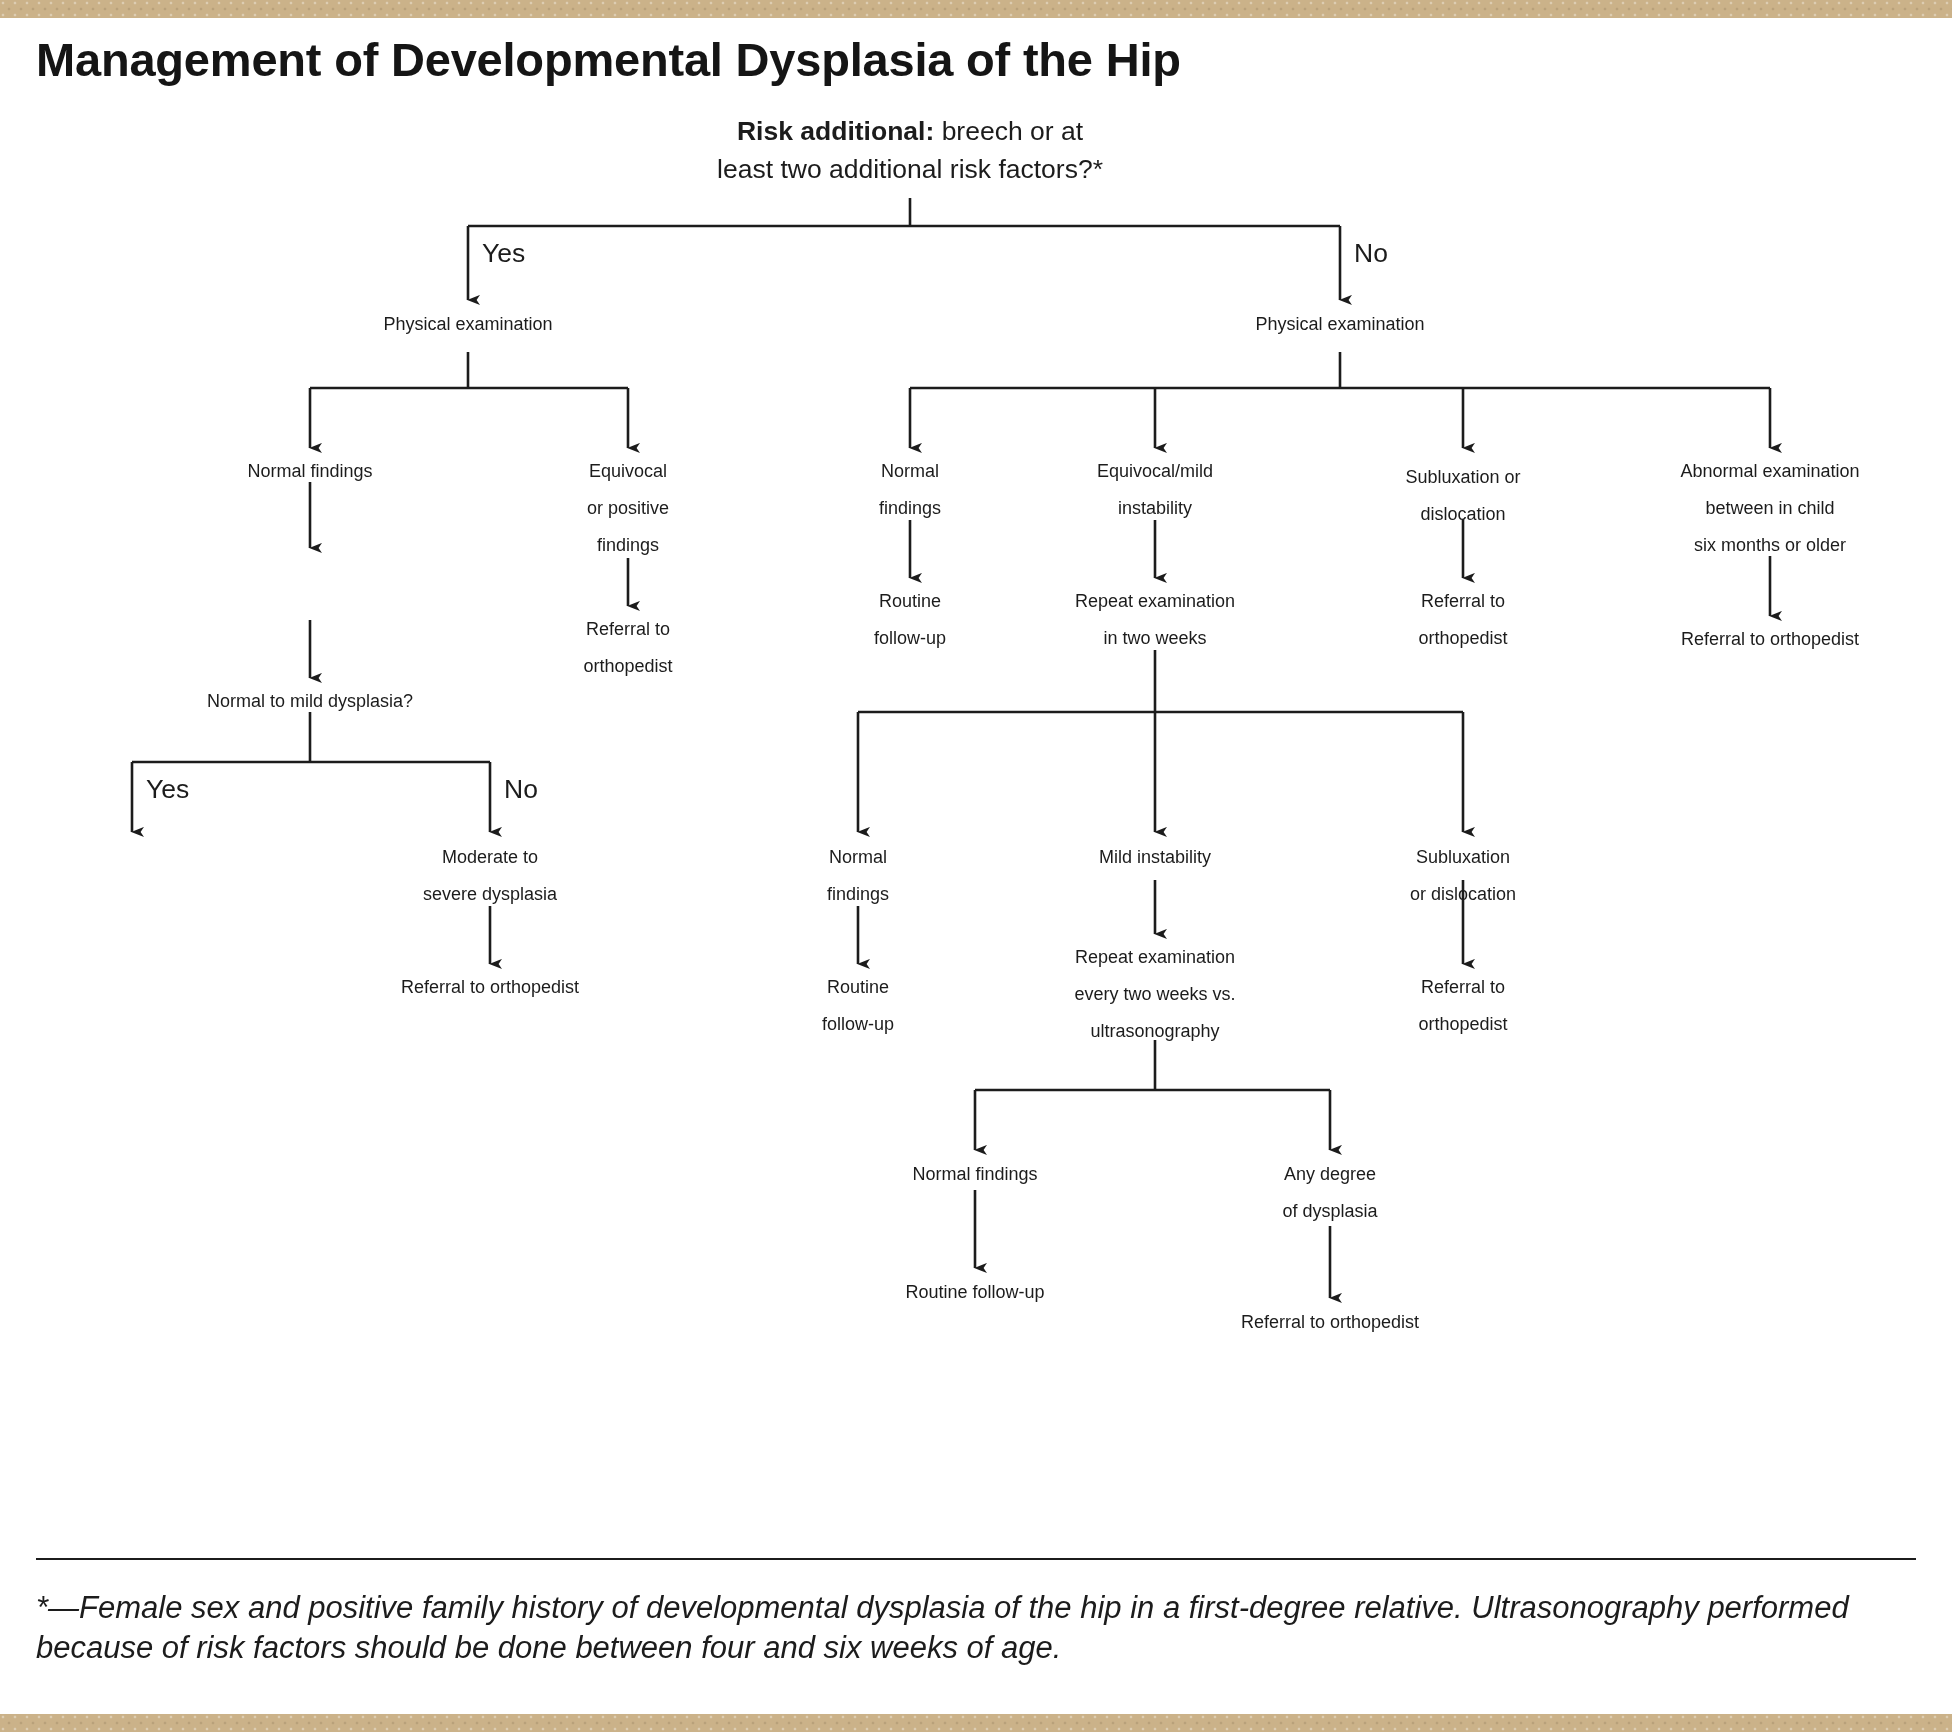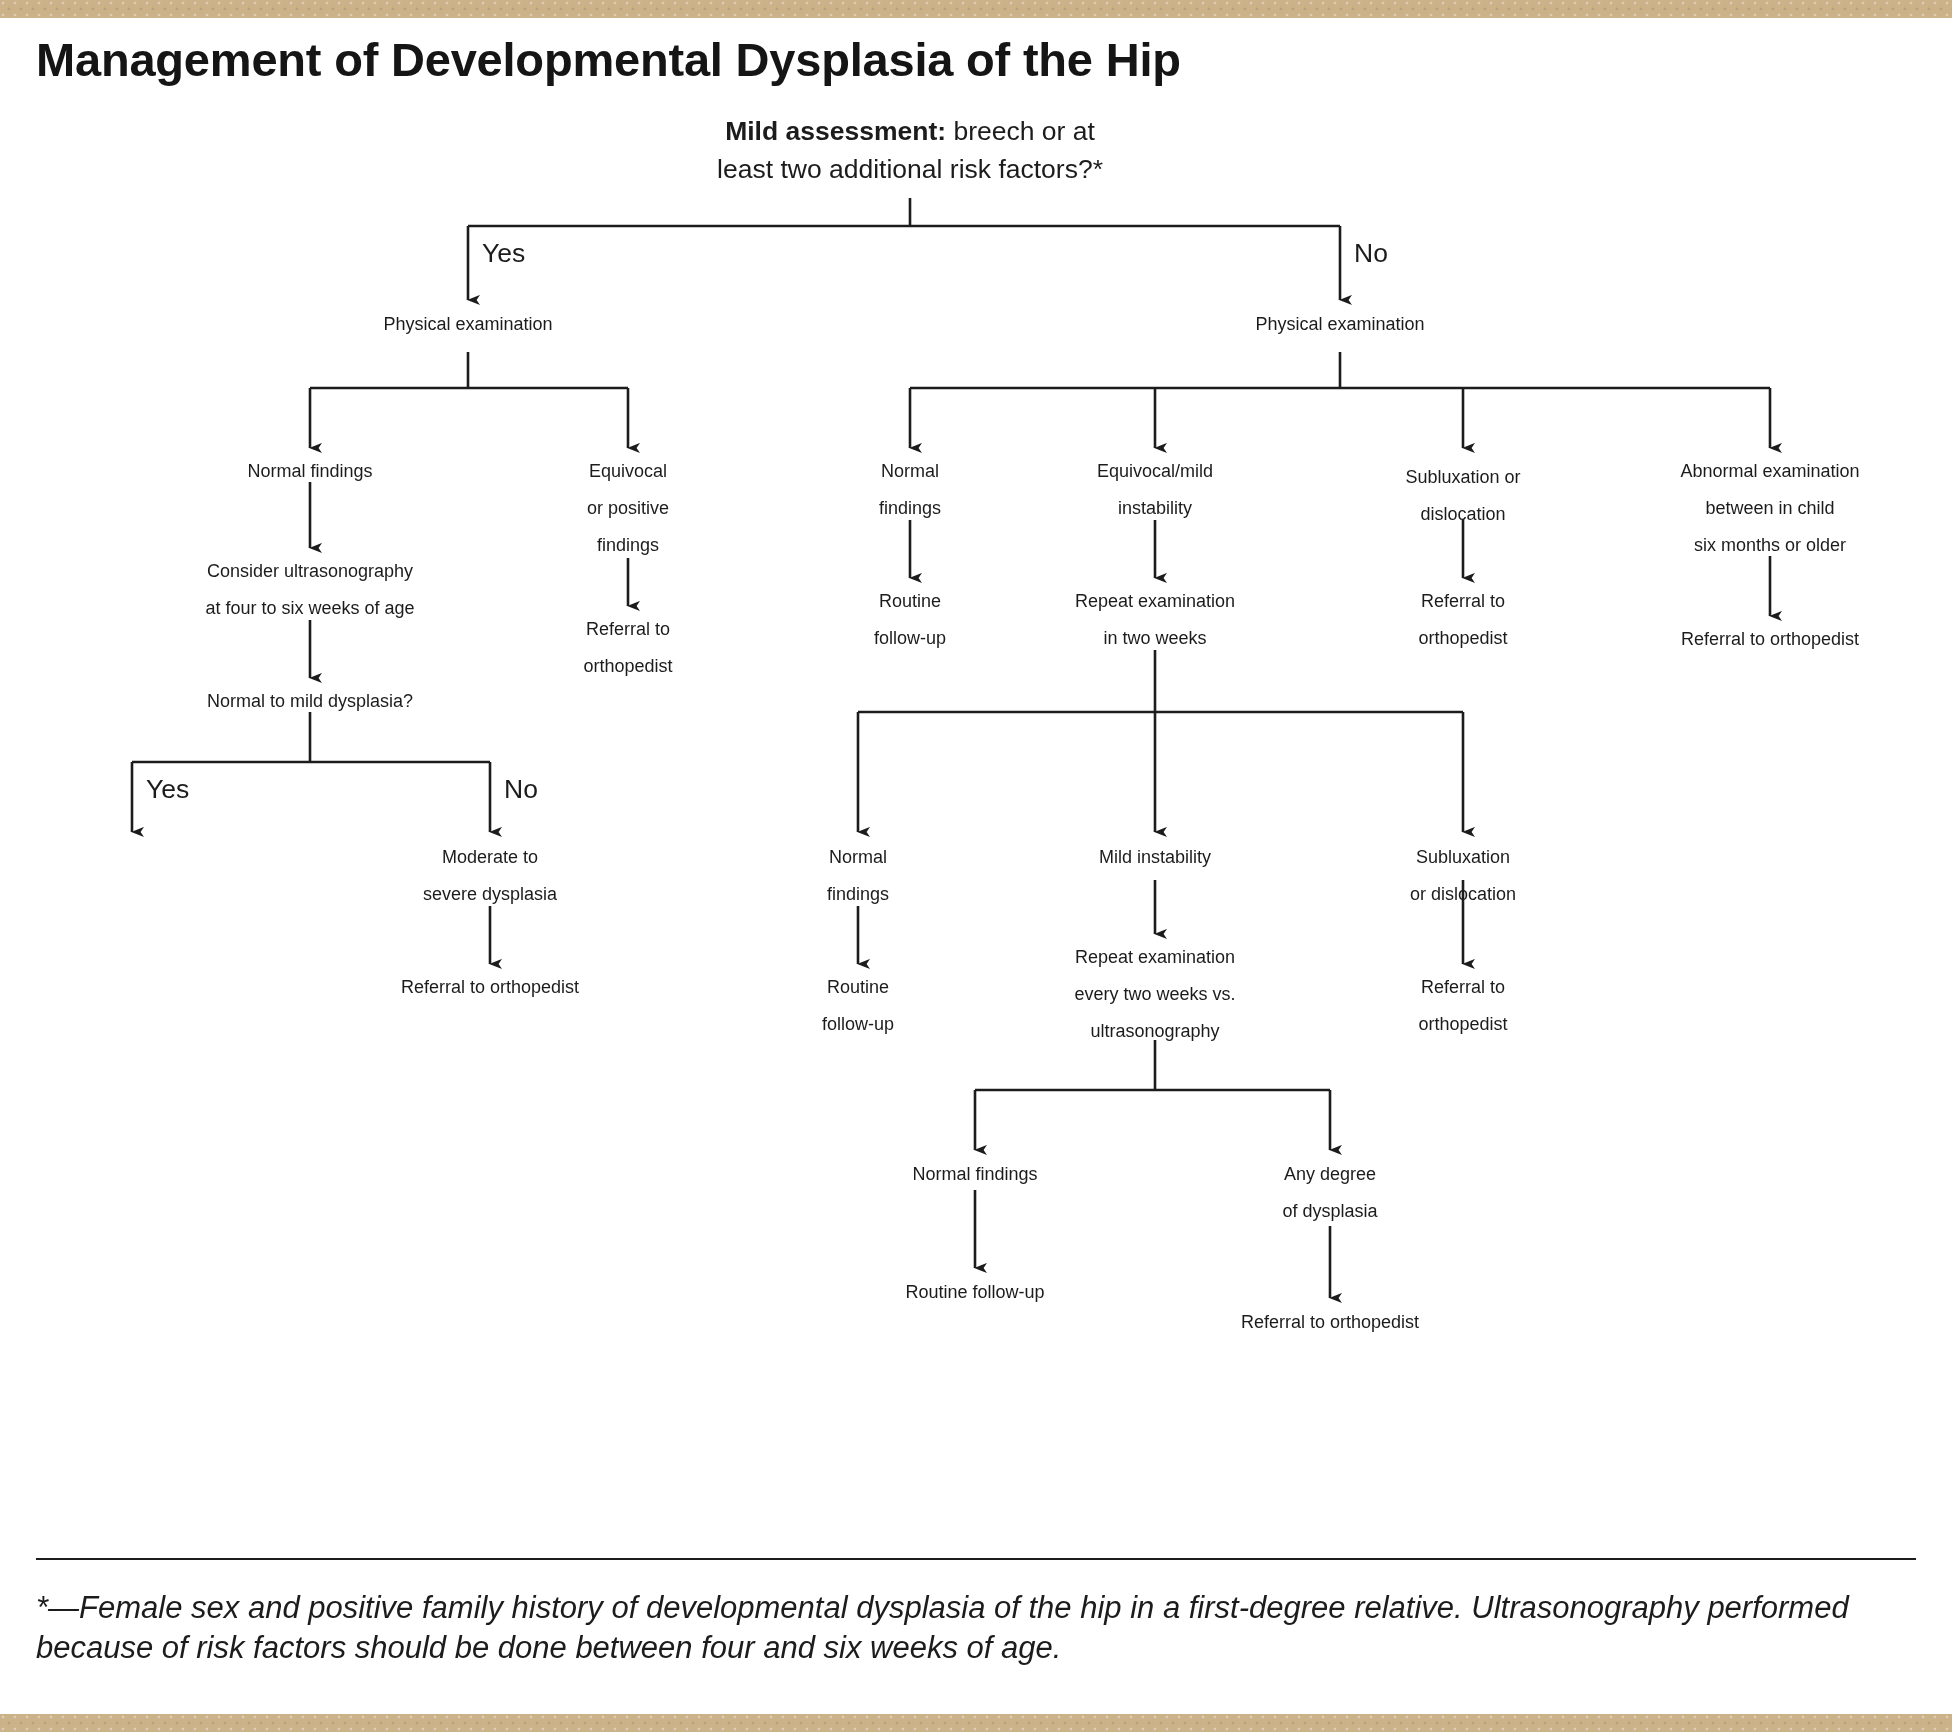--- a/index.html
+++ b/index.html
@@ -158,35 +158,33 @@
         <path d="M1155,950 L1155,1000"></path>
         <path d="M975,1000 L1330,1000"></path>
         <path d="M975,1000 L975,1060" marker-end="url(#ah)"></path>
         <path d="M1330,1000 L1330,1060" marker-end="url(#ah)"></path>
 
         <path d="M975,1100 L975,1178" marker-end="url(#ah)"></path>
         <path d="M1330,1136 L1330,1208" marker-end="url(#ah)"></path>
       </g>
     </svg>
 
-    <div class="node root" style="left:910px; top:22px; width:560px;"><b>Mild assessment:</b><span> breech or at
+    <div class="node root" style="left:910px; top:22px; width:560px;"><b>Risk additional:</b><span> breech or at
 least two additional risk factors?*</span></div>
 
     <div class="edge-label" style="left:482px; top:148px;">Yes</div>
     <div class="edge-label" style="left:1354px; top:148px;">No</div>
     <div class="edge-label" style="left:146px; top:684px;">Yes</div>
     <div class="edge-label" style="left:504px; top:684px;">No</div>
 
     <div class="node" style="left:468px; top:216px; width:420px;">Physical examination</div>
     <div class="node" style="left:310px; top:363px; width:340px;">Normal findings</div>
     <div class="node" style="left:628px; top:363px; width:230px;">Equivocal
 or positive
 findings</div>
-    <div class="node" style="left:310px; top:463px; width:430px;">Consider ultrasonography
-at four to six weeks of age</div>
     <div class="node" style="left:628px; top:521px; width:230px;">Referral to
 orthopedist</div>
     <div class="node" style="left:310px; top:593px; width:450px;">Normal to mild dysplasia?</div>
     <div class="node" style="left:490px; top:749px; width:300px;">Moderate to
 severe dysplasia</div>
     <div class="node" style="left:490px; top:879px; width:380px;">Referral to orthopedist</div>
 
     <div class="node" style="left:1340px; top:216px; width:420px;">Physical examination</div>
     <div class="node" style="left:910px; top:363px; width:200px;">Normal
 findings</div>

